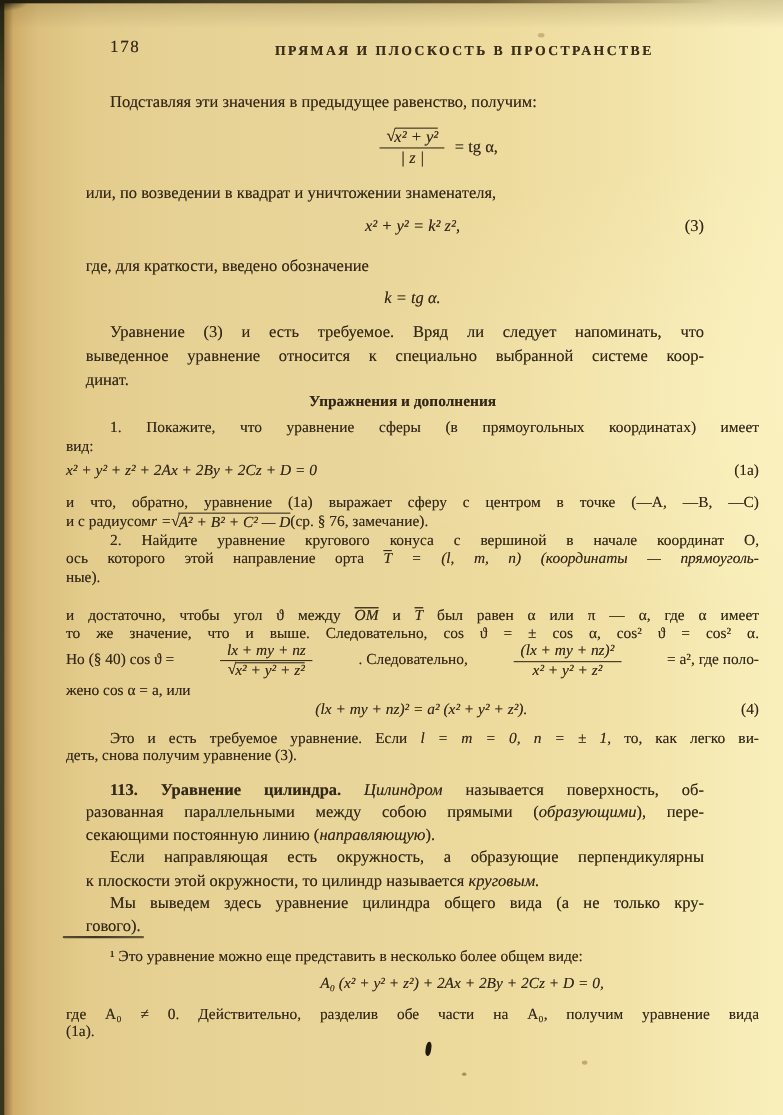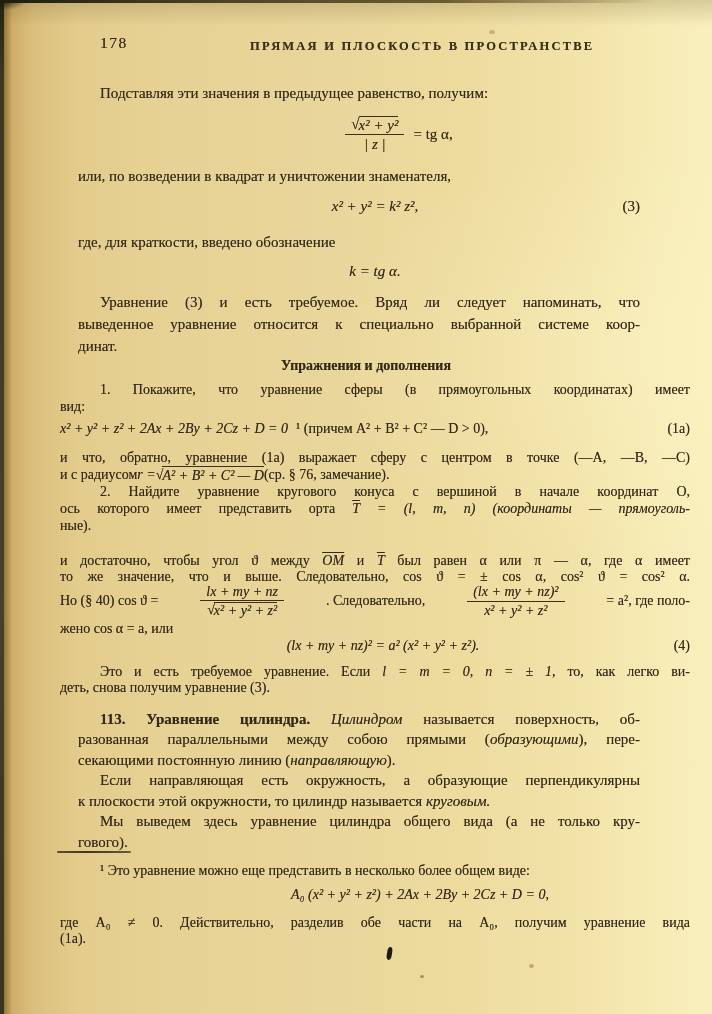--- a/index.html
+++ b/index.html
@@ -93,37 +93,36 @@
     <div class="ln ind22 jl txt" style="top:812px;">Мы выведем здесь уравнение цилиндра общего вида (а не только кру-</div>
     <div class="ln txt" style="top:833px;">гового).</div>
   </div>
 
   <div class="petit" style="top:0;height:740px;">
     <div class="ln ind40 jl txt" style="top:381px;">1. Покажите, что уравнение сферы (в прямоугольных координатах) имеет</div>
     <div class="ln txt" style="top:398px;">вид:</div>
 
     <div class="ln txt" style="top:420px;display:flex;">
       <span class="it">x² + y² + z² + 2Ax + 2By + 2Cz + D = 0</span>
-      <span style="margin-left:8px;">¹ (причем A² + B² + C² — D &gt; 0),</span>
       <span style="margin-left:auto;padding-left:24px;">(1а)</span>
     </div>
 
     <div class="ln jl txt" style="top:449px;">и что, обратно, уравнение (1а) выражает сферу с центром в точке (—A, —B, —C)</div>
     <div class="ln txt" style="top:466px;display:flex;align-items:flex-start;">
       <span>и с радиусом </span>
       <span class="it">r = </span>
       <span class="sqrt it">
           <span class="sgn">√</span>
           <span class="rad">A² + B² + C² — D</span>
         </span>
       <span> (ср. § 76, замечание).</span>
     </div>
 
     <div class="ln ind40 jl txt" style="top:483px;">2. Найдите уравнение кругового конуса с вершиной в начале координат O,</div>
-    <div class="ln jl txt" style="top:500px;"><span>ось которого имеет представить орта </span><span class="ovl">T</span><span class="it"> = (l, m, n)  (координаты — прямоуголь-</span></div>
+    <div class="ln jl txt" style="top:500px;"><span>ось которого этой направление орта </span><span class="ovl">T</span><span class="it"> = (l, m, n)  (координаты — прямоуголь-</span></div>
     <div class="ln txt" style="top:517px;">ные).</div>
 
     <div class="ln jl txt" style="top:552px;"><span>и достаточно, чтобы угол ϑ между </span><span class="ovl">OM</span><span> и </span><span class="ovl">T</span><span> был равен α или π — α, где α имеет</span></div>
     <div class="ln jl txt" style="top:568px;">то же значение, что и выше. Следовательно, cos ϑ = ± cos α,  cos² ϑ = cos² α.</div>
 
     <div class="ln txt" style="top:584px;height:34px;display:flex;align-items:center;justify-content:space-between;">
       <span>Но (§ 40) cos ϑ =</span>
       <span class="frac">
         <span class="fnum">lx + my + nz</span>
         <span class="fden sqrt">

